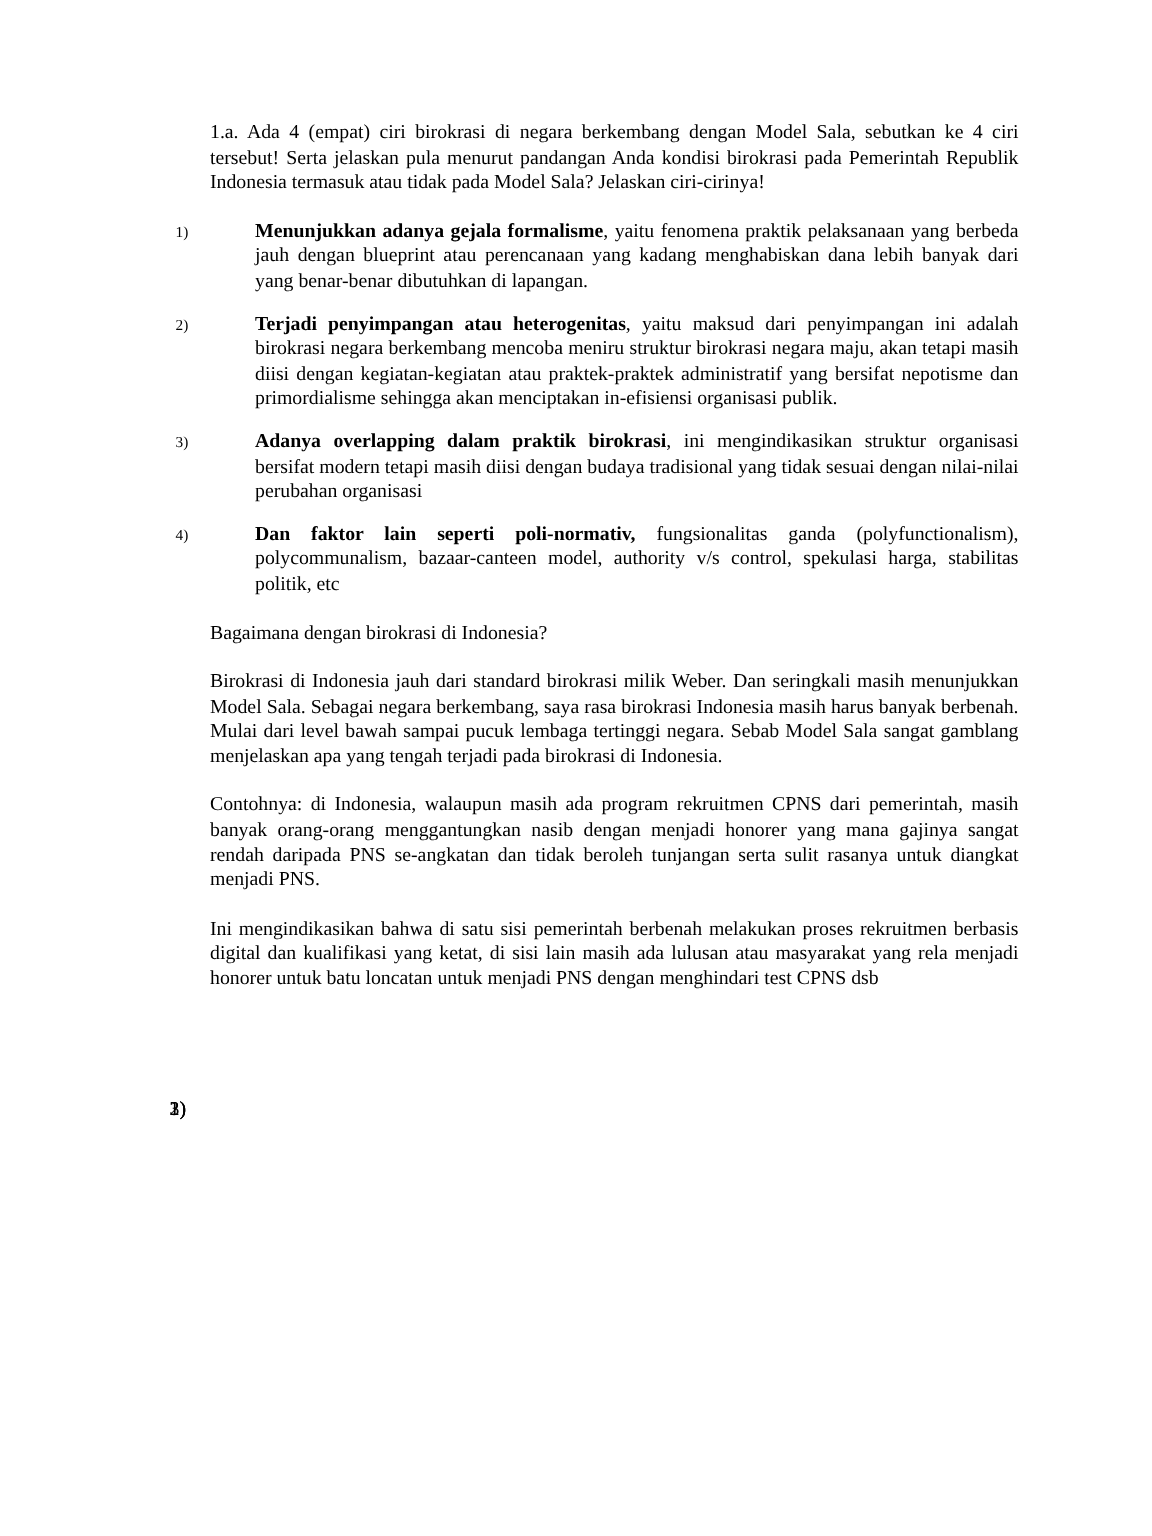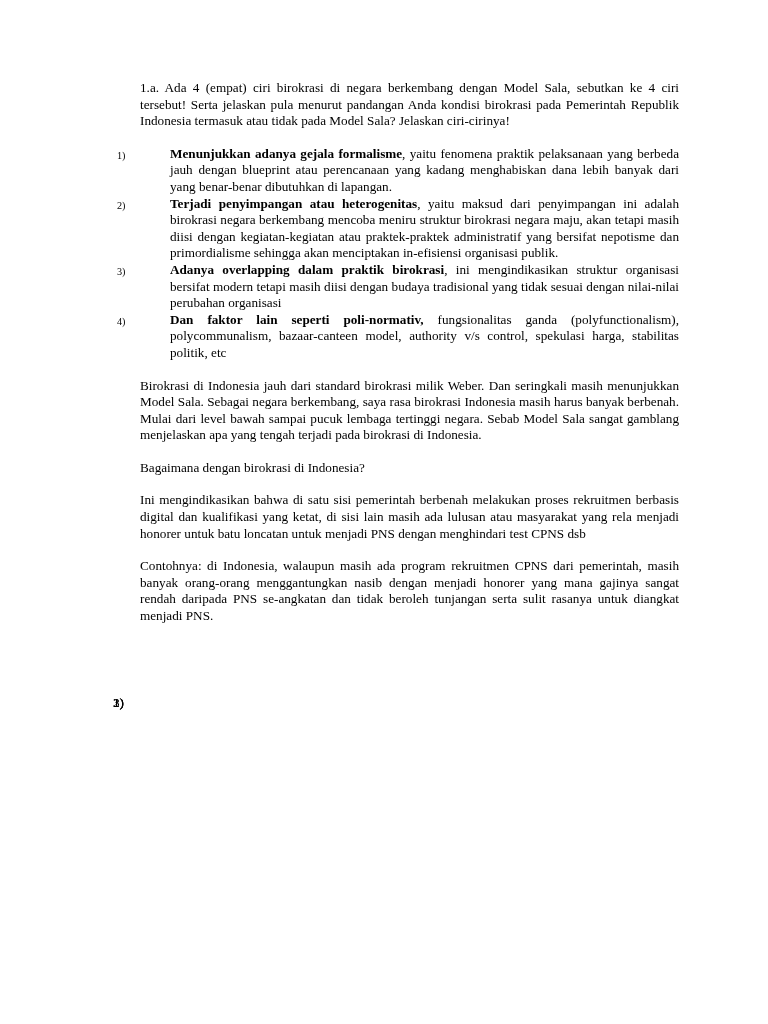--- a/index.html
+++ b/index.html
@@ -58,21 +58,21 @@
   ol.list-upper > li > .marker {
     position: absolute;
     left: -23px;
     top: 2px;
     width: 26px;
     text-align: left;
     font-size: 10.2px;
     line-height: 16.6px;
     font-weight: normal;
   }
-  ol.list-upper > li > .itemtext { display: block; }
+  ol.list-upper > li > .itemtext { display: block; margin-top: 12px; }
   ol.list-upper > li b { font-weight: bold; }
 
   
   ol.list-lower {
     list-style: none;
     margin: 0;
     padding: 0;
   }
   ol.list-lower > li {
     position: relative;
@@ -115,27 +115,27 @@
           <span class="marker">3)</span>
           <span class="itemtext"><b>Adanya overlapping dalam praktik birokrasi</b><span>, ini mengindikasikan struktur organisasi bersifat modern tetapi masih diisi dengan budaya tradisional yang tidak sesuai dengan nilai-nilai perubahan organisasi</span></span>
         </li>
         <li>
           <span class="marker">4)</span>
           <span class="itemtext"><b>Dan faktor lain seperti poli-normativ,</b><span> fungsionalitas ganda (polyfunctionalism), polycommunalism, bazaar-canteen model, authority v/s control, spekulasi harga, stabilitas politik, etc</span></span>
         </li>
       </ol>
     </div>
 
+    <p class="para">Bagaimana dengan birokrasi di Indonesia?</p>
+
     <p class="para">Birokrasi di Indonesia jauh dari standard birokrasi milik Weber. Dan seringkali masih menunjukkan Model Sala. Sebagai negara berkembang, saya rasa birokrasi Indonesia masih harus banyak berbenah. Mulai dari level bawah sampai pucuk lembaga tertinggi negara. Sebab Model Sala sangat gamblang menjelaskan apa yang tengah terjadi pada birokrasi di Indonesia.</p>
 
-    <p class="para">Bagaimana dengan birokrasi di Indonesia?</p>
+    <p class="para">Contohnya: di Indonesia, walaupun masih ada program rekruitmen CPNS dari pemerintah, masih banyak orang-orang menggantungkan nasib dengan menjadi honorer yang mana gajinya sangat rendah daripada PNS se-angkatan dan tidak beroleh tunjangan serta sulit rasanya untuk diangkat menjadi PNS.</p>
 
     <p class="para">Ini mengindikasikan bahwa di satu sisi pemerintah berbenah melakukan proses rekruitmen berbasis digital dan kualifikasi yang ketat, di sisi lain masih ada lulusan atau masyarakat yang rela menjadi honorer untuk batu loncatan untuk menjadi PNS dengan menghindari test CPNS dsb</p>
-
-    <p class="para">Contohnya: di Indonesia, walaupun masih ada program rekruitmen CPNS dari pemerintah, masih banyak orang-orang menggantungkan nasib dengan menjadi honorer yang mana gajinya sangat rendah daripada PNS se-angkatan dan tidak beroleh tunjangan serta sulit rasanya untuk diangkat menjadi PNS.</p>
 
     <div style="height:18px"></div>
 
 
 
     <div class="block-lower-list">
       <ol class="list-lower">
         <li>
           <span class="marker">1)</span>
         </li>

